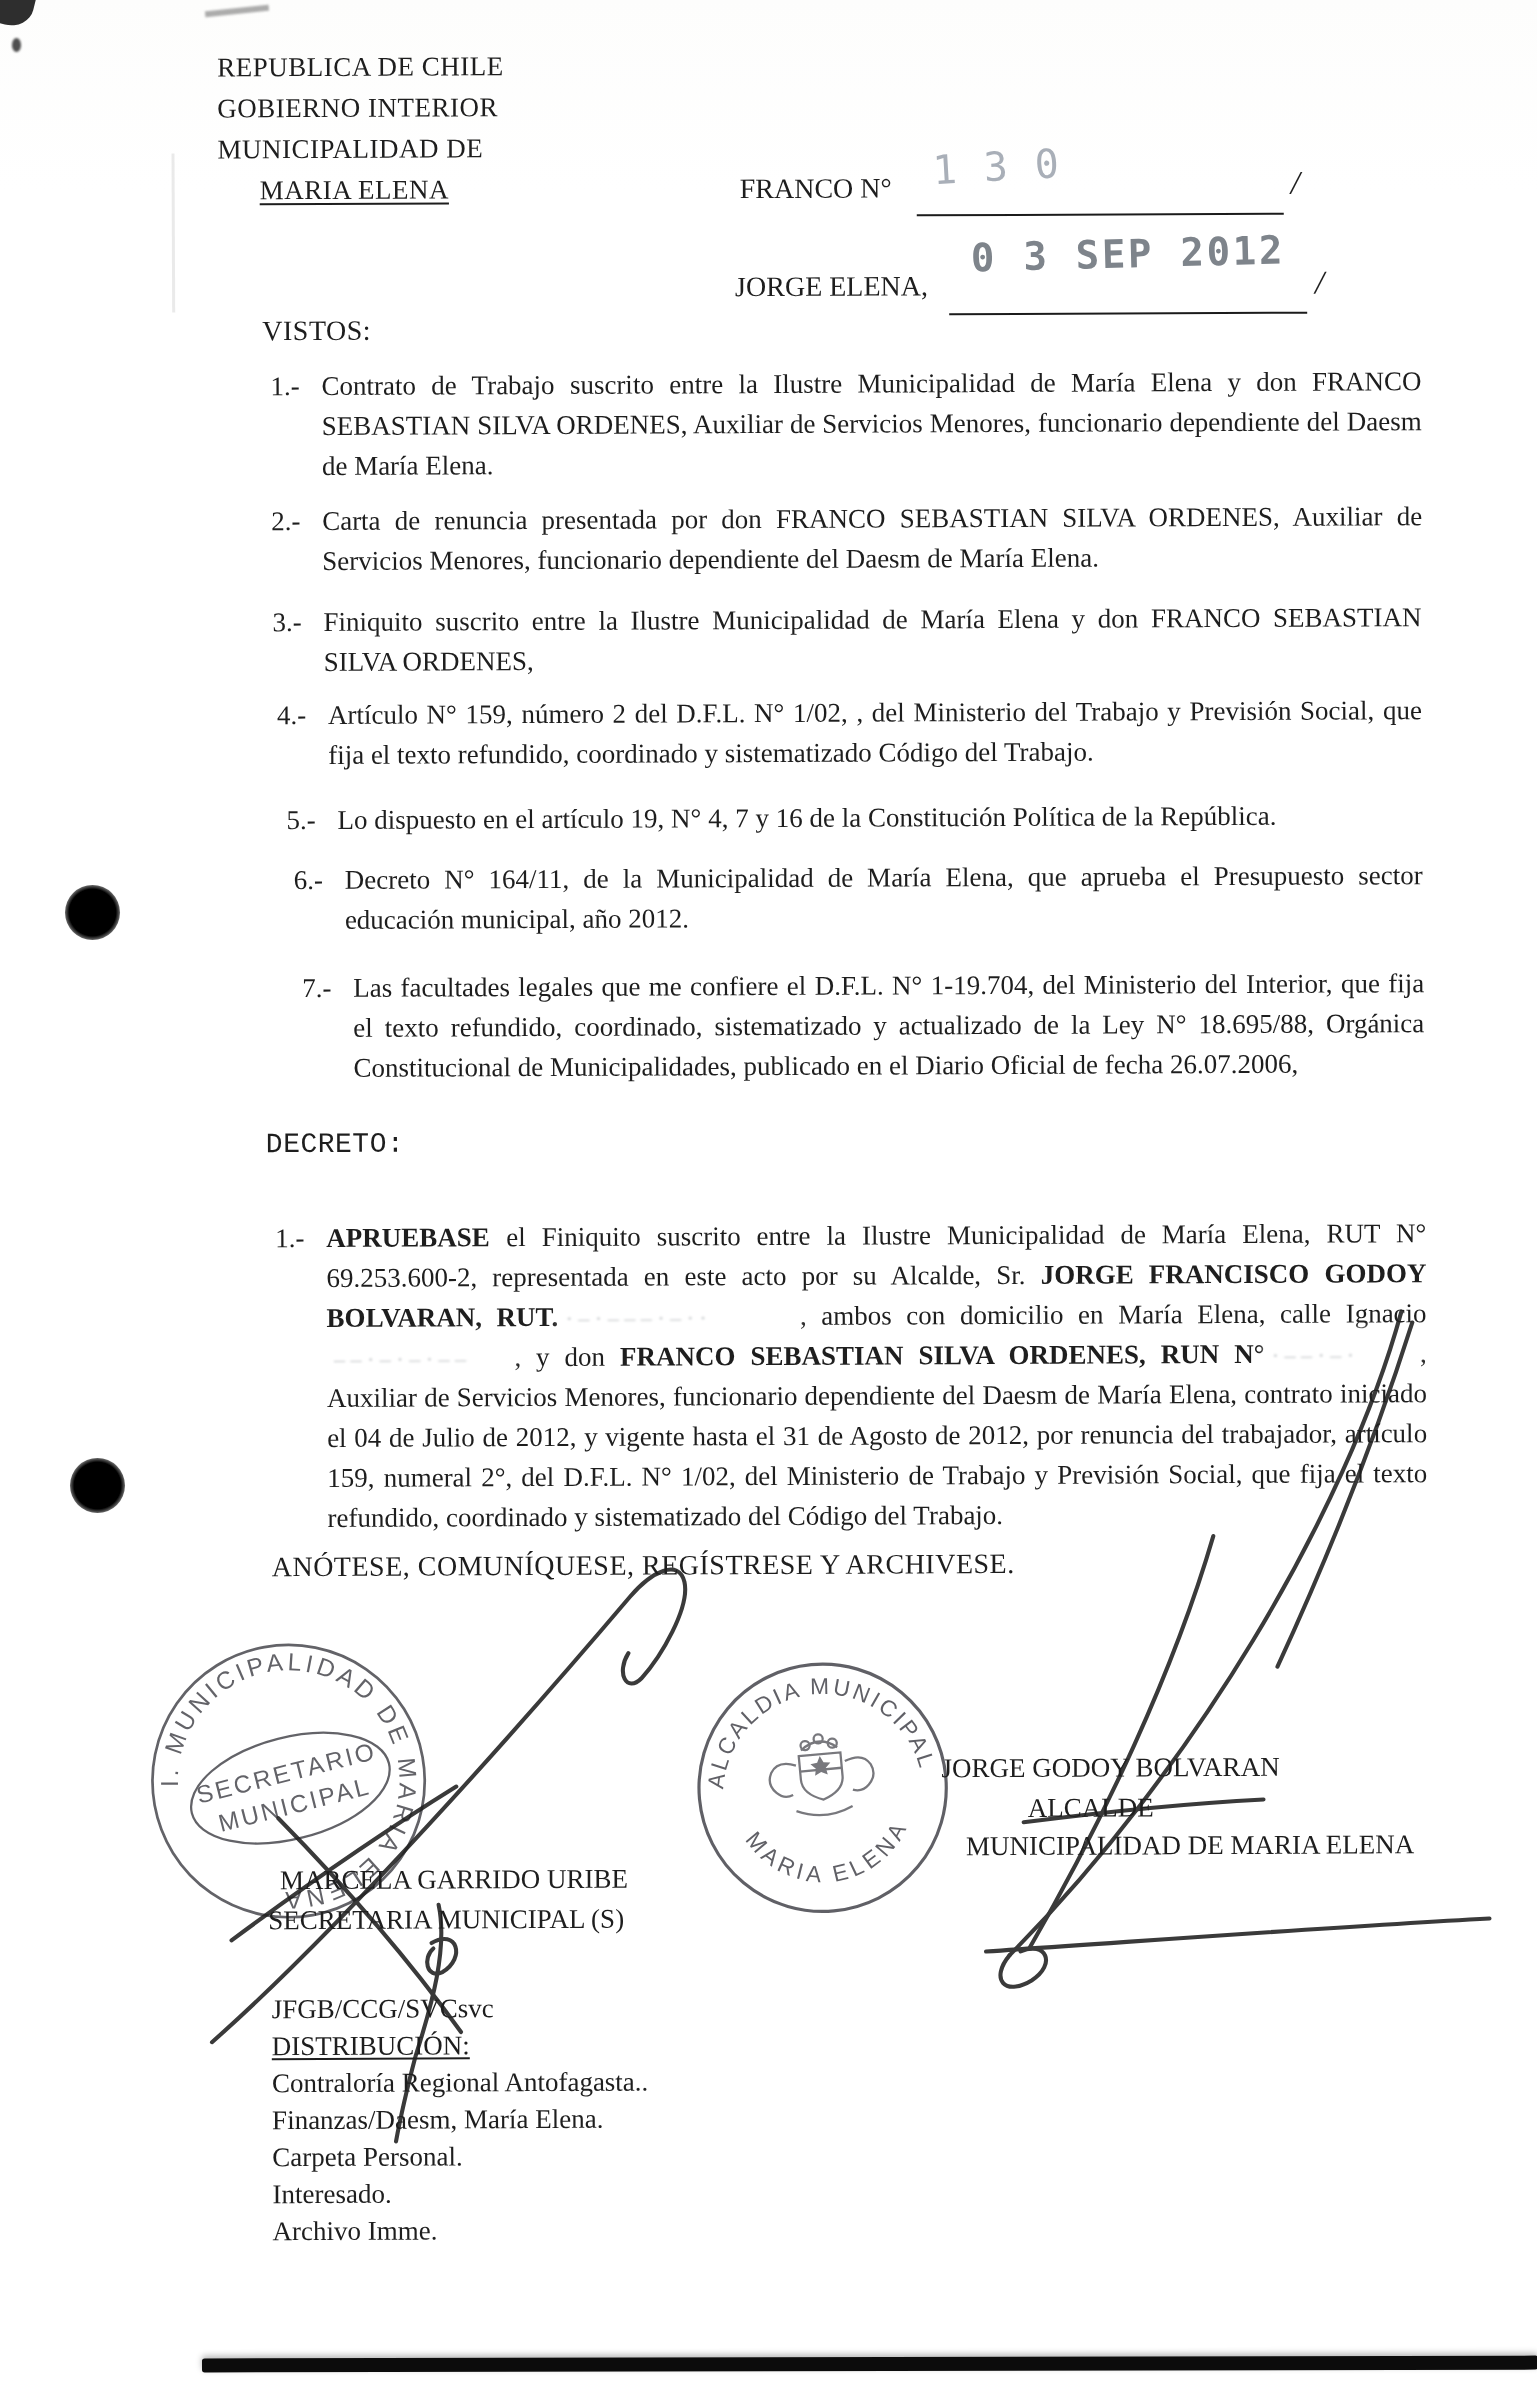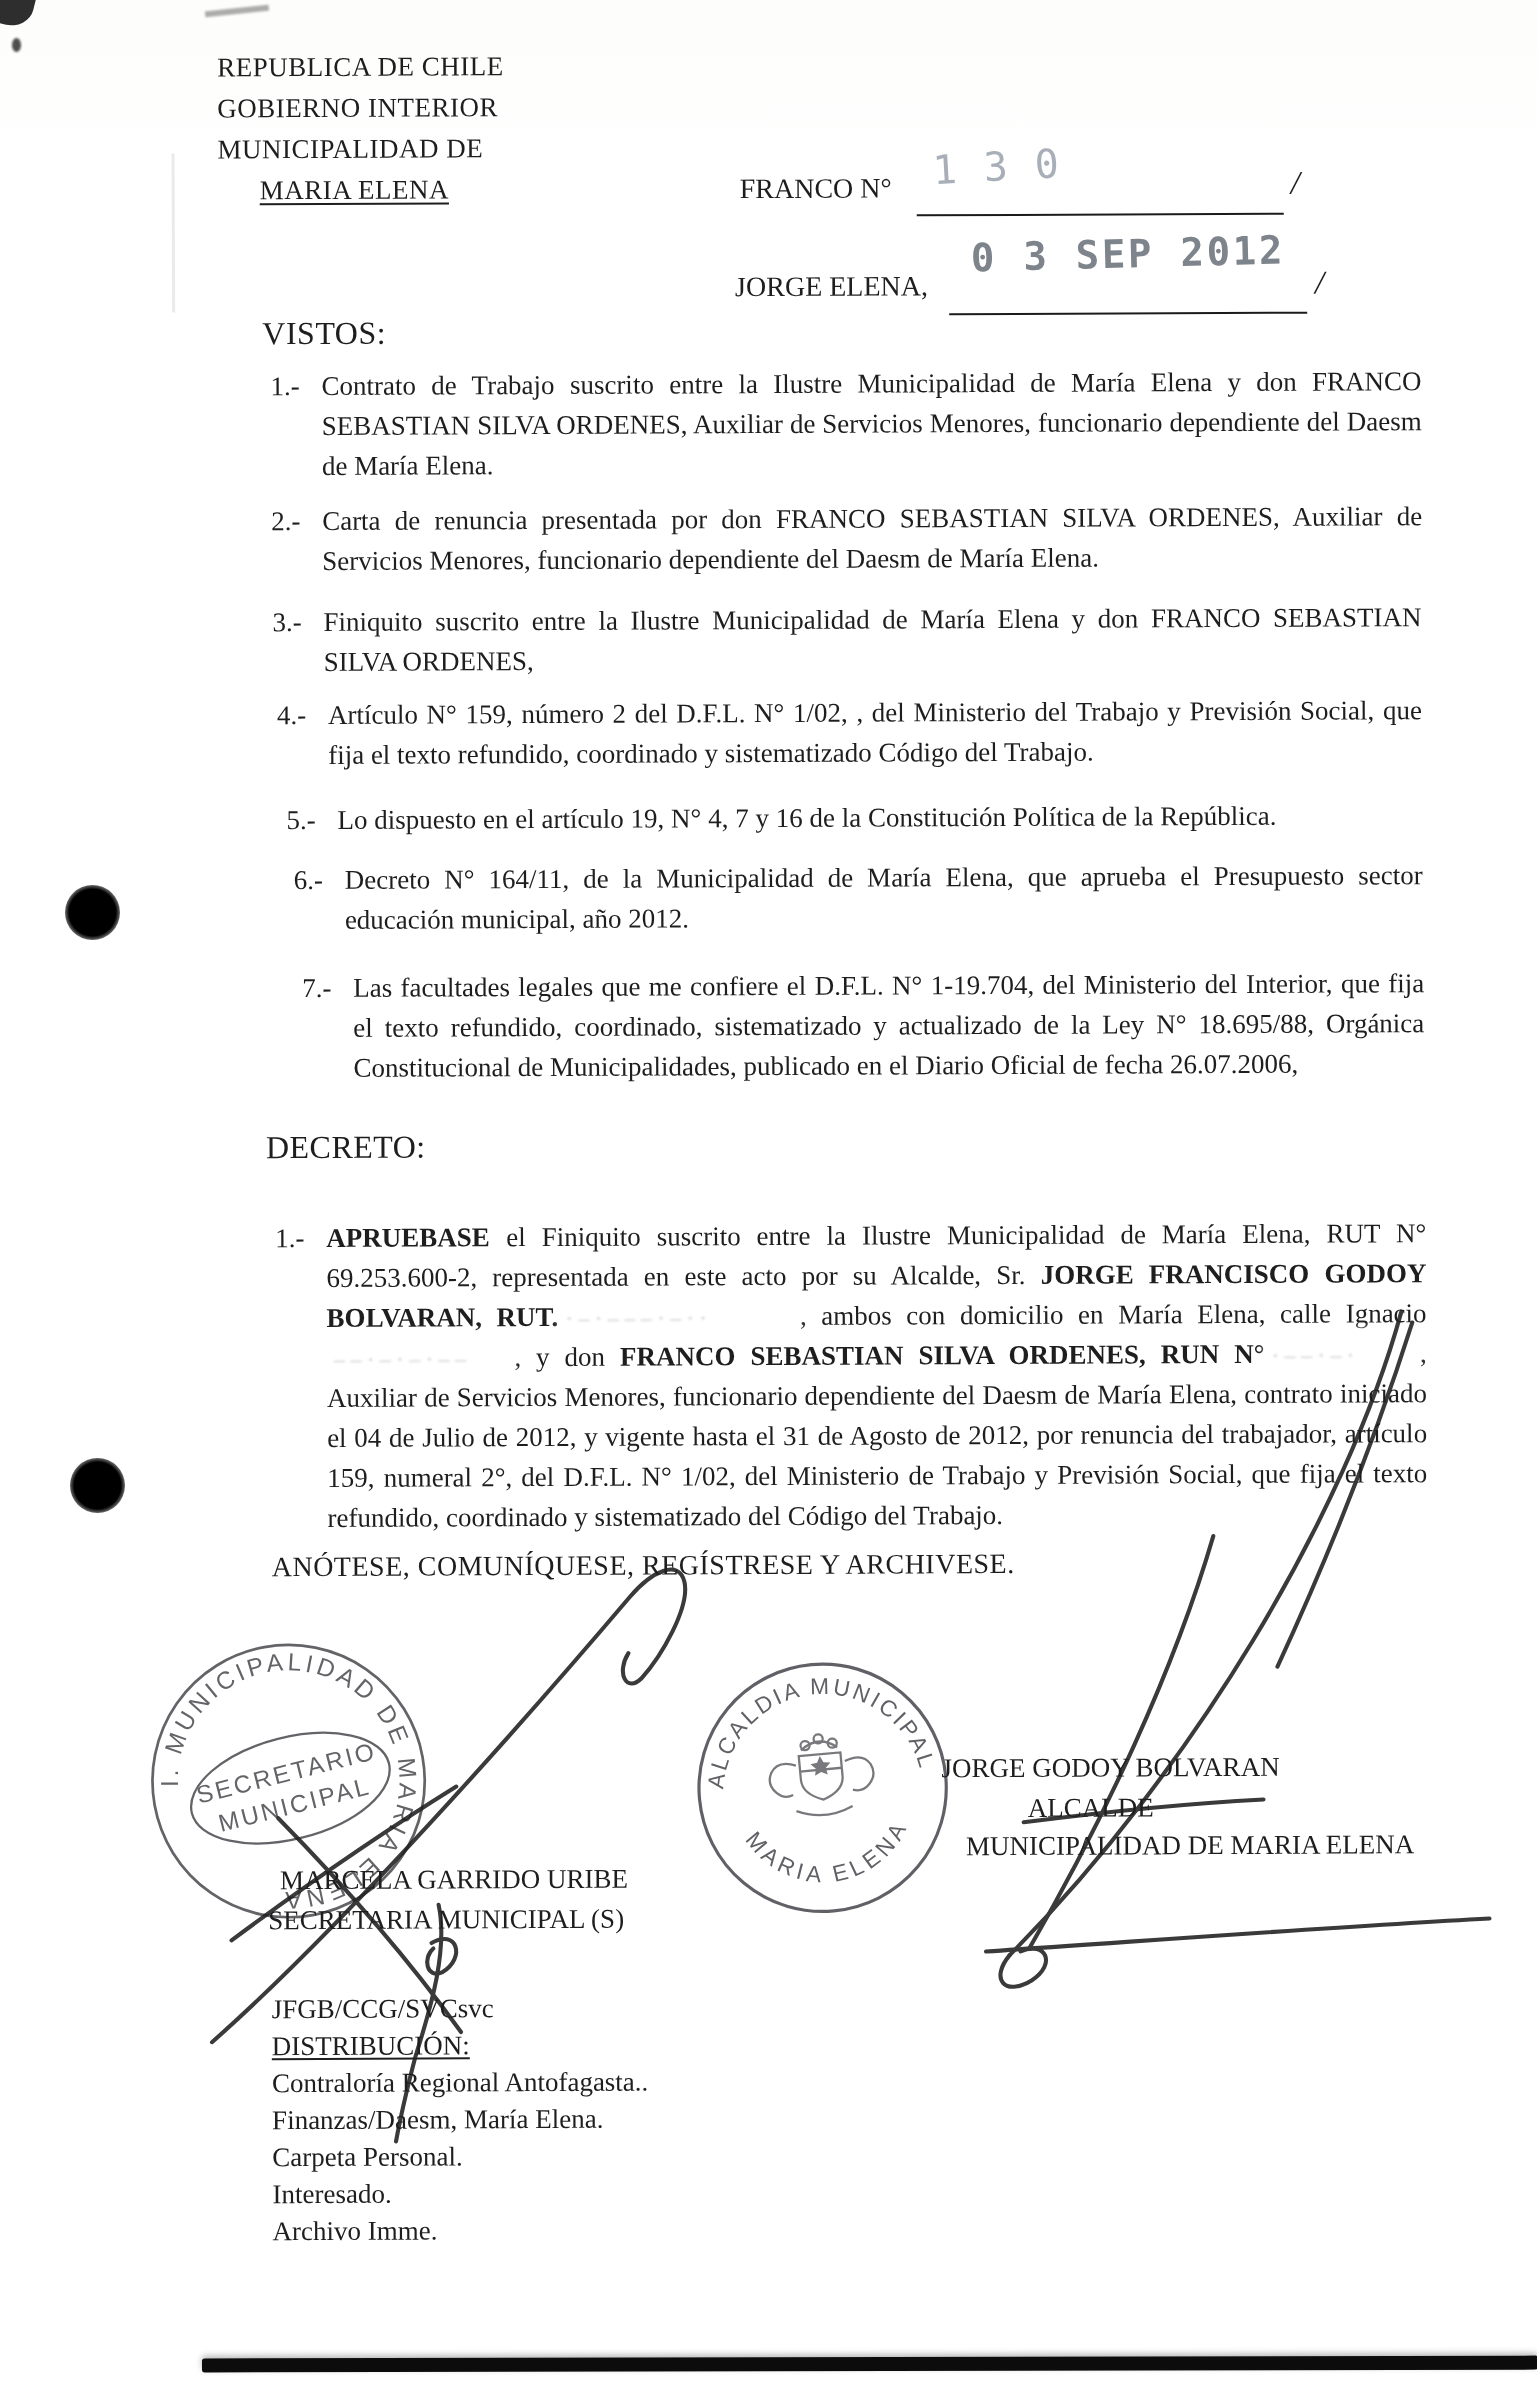--- a/index.html
+++ b/index.html
@@ -14,21 +14,21 @@
 
   .lbl { font-size:28px; }
   .fill-line { height:1.8px; background:#1b1b1b; }
   .slash { font-size:33px; font-style:italic; }
 
   .stamp-num { font-family:"DejaVu Sans Mono", monospace; font-size:40px; letter-spacing:27px;
                color:rgba(98,110,126,0.55); transform:rotate(-3deg); }
   .date-stamp { font-family:"DejaVu Sans Mono", monospace; font-size:39px; font-weight:bold;
                 letter-spacing:2.7px; color:#7e848b; transform:rotate(-1.2deg); white-space:nowrap; }
 
-  .heading { font-size:32px; letter-spacing:0.5px; }
+  .heading { font-size:28px; letter-spacing:0.5px; }
   .body-text { font-size:27px; line-height:40px; }
   .item { display:flex; }
   .item .num { flex:0 0 51px; font-size:27px; line-height:40px; }
   .itext { text-align:justify; }
   b { font-weight:bold; }
   .gap-r { margin-right:16.4px; }
 
   .redacted { display:inline-block; font-size:22px; color:rgba(140,145,152,0.55);
               filter:blur(1.2px); letter-spacing:5.5px; background:#fff;
               box-shadow:0 0 9px 5.5px #ffffff; border-radius:3.6px; margin:0 7.3px; overflow:hidden;
@@ -109,21 +109,21 @@
     </div>
     <div class="abs item body-text" style="left:294px; top:858px; width:1129px;">
       <span class="num">6.-</span>
       <div class="itext">Decreto N° 164/11, de la Municipalidad de María Elena, que aprueba el Presupuesto sector educación municipal, año 2012.</div>
     </div>
     <div class="abs item body-text" style="left:302px; top:966px; width:1122px;">
       <span class="num">7.-</span>
       <div class="itext">Las facultades legales que me confiere el D.F.L. N° 1-19.704, del Ministerio del Interior, que fija el texto refundido, coordinado, sistematizado y actualizado de la Ley N° 18.695/88, Orgánica Constitucional de Municipalidades, publicado en el Diario Oficial de fecha 26.07.2006,</div>
     </div>
 
-    <div class="abs heading" style="left:265px; top:1127px;">DECRETO:</div>
+    <div class="abs heading" style="left:265px; top:1127px;font-family:Liberation Mono, monospace;">DECRETO:</div>
 
     <div class="abs item body-text" style="left:274px; top:1216px; width:1151px;">
       <span class="num">1.-</span>
       <div class="itext"><b class="gap-r">APRUEBASE</b><span>el Finiquito suscrito entre la Ilustre Municipalidad de María Elena, RUT N° 69.253.600-2, representada en este acto por su Alcalde, Sr. </span><b>JORGE FRANCISCO GODOY BOLVARAN</b><b>, RUT.</b><span class="redacted r1">·–·–––·–··</span><span>, ambos con domicilio en María Elena, calle Ignacio </span><span class="redacted r2">––·–·–·––</span><span>, y don </span><b>FRANCO SEBASTIAN SILVA ORDENES</b><b>, RUN N°</b><span class="redacted r3">·––·–·</span><span>, Auxiliar de Servicios Menores, funcionario dependiente del Daesm de María Elena, contrato iniciado el 04 de Julio de 2012, y vigente hasta el 31 de Agosto de 2012, por renuncia del trabajador, artículo 159, numeral 2°, del D.F.L. N° 1/02, del Ministerio de Trabajo y Previsión Social, que fija el texto refundido, coordinado y sistematizado del Código del Trabajo.</span></div>
     </div>
 
     <div class="abs closing" style="left:269px; top:1549px;">ANÓTESE, COMUNÍQUESE, REGÍSTRESE  Y ARCHIVESE.</div>
 
     <div class="abs stamp" style="left:138px; top:1632px; width:294px; height:294px; transform:rotate(-10deg);">
       <svg viewBox="0 0 324 324">

